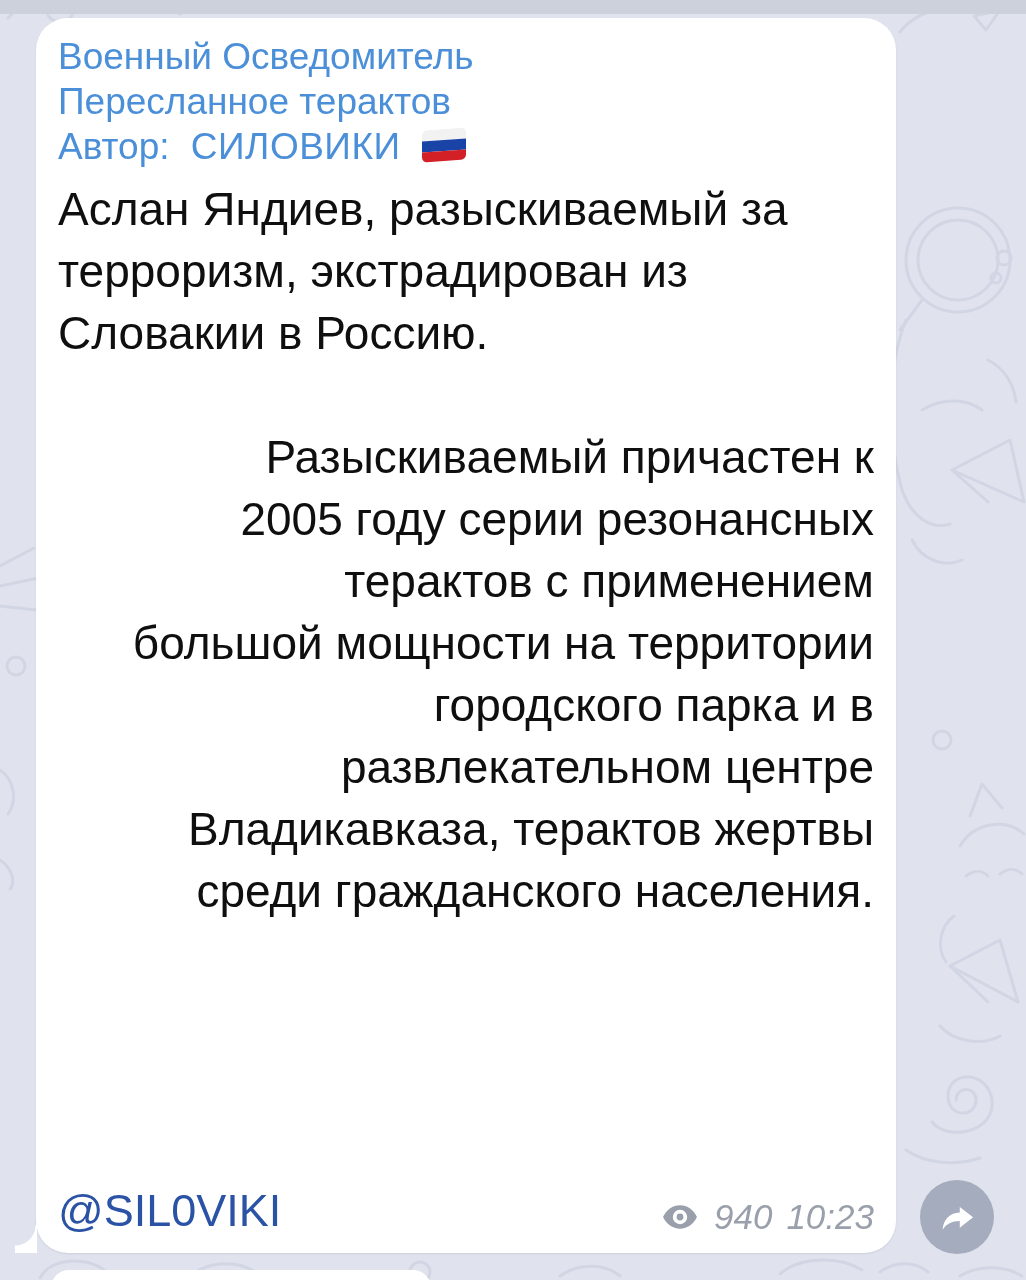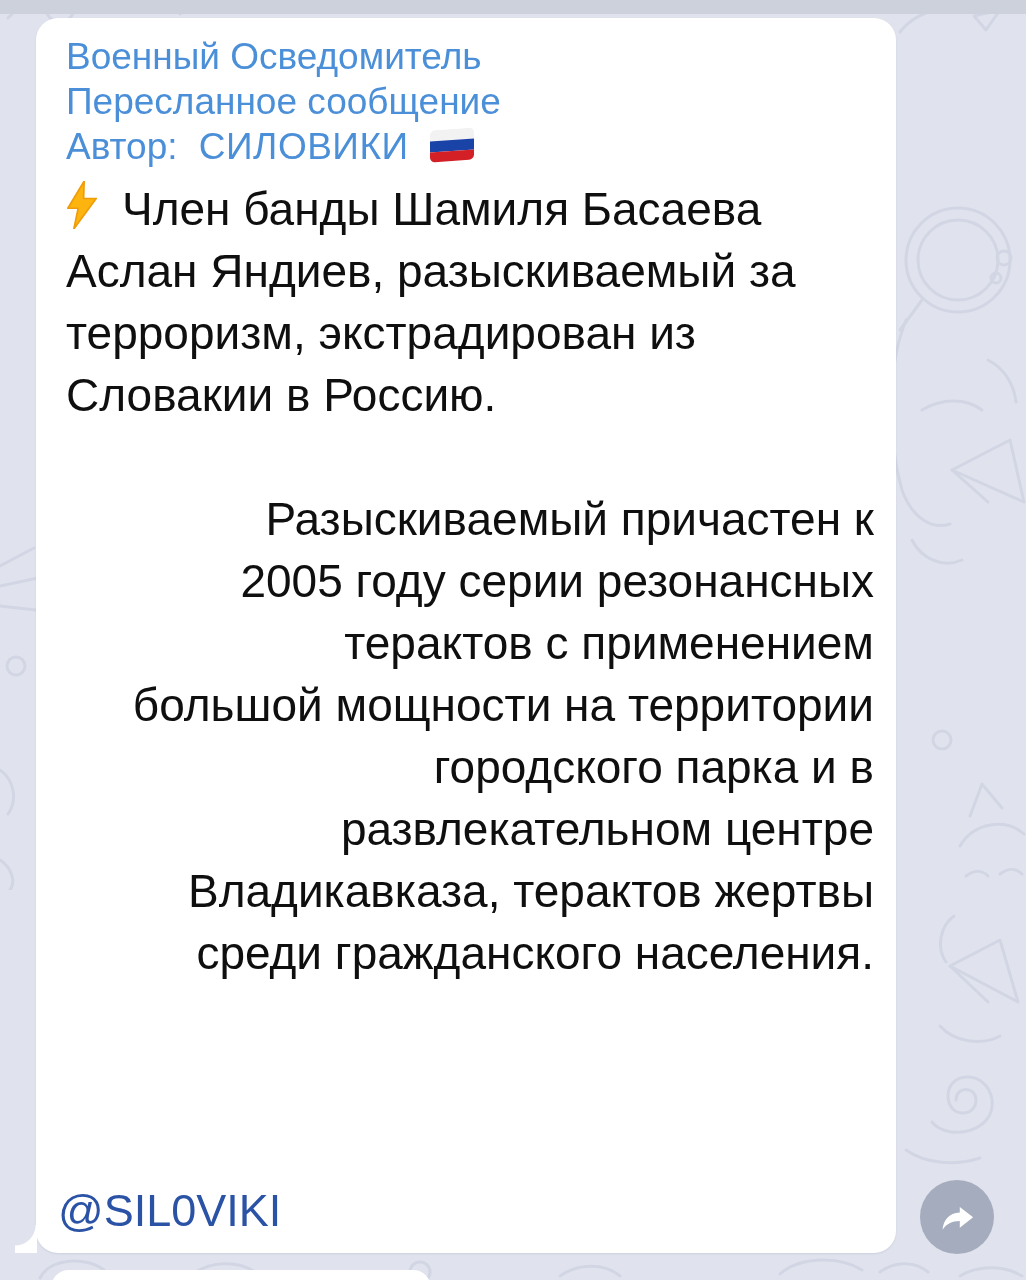--- a/index.html
+++ b/index.html
@@ -9,24 +9,24 @@
     background:#e0e3ed;position:relative;
   }
   .screen{position:absolute;inset:0;width:1026px;height:1280px;overflow:hidden;}
   .top-strip{position:absolute;left:0;top:0;width:1026px;height:14px;background:#cdd1dc;}
   .doodle{position:absolute;pointer-events:none;}
   .doodle path,.doodle circle,.doodle line,.doodle polyline{
     fill:none;stroke:#d2d6e4;stroke-width:3;stroke-linecap:round;stroke-linejoin:round;
   }
   .bubble{
     position:absolute;left:36px;top:18px;width:860px;height:1235px;
-    background:#ffffff;border-radius:22px;
+    background:#ffffff;border-radius:32px;
     box-shadow:0 1px 2px rgba(30,45,90,0.10);
     box-sizing:border-box;
-    padding:16px 22px 14px 30px;
+    padding:16px 22px 14px 22px;
   }
   .bubble-tail{
     position:absolute;left:-21px;bottom:0;width:22px;height:28px;
     background:radial-gradient(circle at 0 0, rgba(0,0,0,0) 20px, #ffffff 21px);
   }
   .fwd-header{font-size:37px;line-height:45px;color:var(--accent,#4a8fd8);}
   .fwd-header .row{white-space:nowrap;}
   .author-name{letter-spacing:0.5px;margin-left:11px;}
   .flag-icon{display:inline-block;vertical-align:-3px;margin-left:10px;transform:skewY(-4deg);}
   .msg{margin-top:9px;color:#0f0f0f;font-size:46px;line-height:62px;}
@@ -113,21 +113,21 @@
     <path d="M960 28 C 980 16 1006 18 1022 28"></path>
   </svg>
 
   <div class="top-strip"></div>
 
   <div class="bubble">
     <div class="bubble-tail"></div>
 
     <div class="fwd-header">
       <div class="row">Военный Осведомитель</div>
-      <div class="row">Пересланное сообщение</div>
+      <div class="row">Пересланное терактов</div>
       <div class="row">
         <span>Автор:</span>
         <span> </span>
         <span class="author-name">СИЛОВИКИ</span>
         <svg class="flag-icon" width="46" height="34" viewBox="0 0 46 34">
           <defs>
               <clipPath id="fc">
                 <rect x="1" y="1" width="44" height="32" rx="5"></rect>
               </clipPath>
             </defs>
@@ -135,25 +135,20 @@
             <rect x="1" y="1" width="44" height="11" fill="#f2f2f2"></rect>
             <rect x="1" y="12" width="44" height="11" fill="#1a43a8"></rect>
             <rect x="1" y="23" width="44" height="11" fill="#d32027"></rect>
           </g>
         </svg>
       </div>
     </div>
 
     <div class="msg">
       <div class="para">
-        <div class="first-line">
-          <svg class="bolt-icon" width="32" height="48" viewBox="0 0 28 44">
-            <path d="M16 0 L1 25 L10.5 25 L6.5 44 L27 16 L15.5 16 Z" fill="#fdb40e" stroke="#ef9c0a" stroke-width="1.5" stroke-linejoin="round"></path>
-          </svg><span>Член банды Шамиля Басаева</span>
-        </div>
         <div>
             <div class="tline">Аслан Яндиев, разыскиваемый за</div>
             <div class="tline">терроризм, экстрадирован из</div>
             <div class="tline">Словакии в Россию.</div>
           </div>
       </div>
       <div class="para">
         <div>
             <div class="tline">Разыскиваемый причастен к</div>
             <div class="tline">2005 году серии резонансных</div>
@@ -162,20 +157,31 @@
             <div class="tline">городского парка и в</div>
             <div class="tline">развлекательном центре</div>
             <div class="tline">Владикавказа, терактов жертвы</div>
             <div class="tline">среди гражданского населения.</div>
           </div>
       </div>
     </div>
 
     <div class="footer">
       <a class="handle">@SIL0VIKI</a>
+      <div class="meta">
+        <span class="eye">
+          <svg width="36" height="24" viewBox="0 0 34 22">
+            <path d="M17 0 C24 0 30 4.5 33 11 C30 17.5 24 22 17 22 C10 22 4 17.5 1 11 C4 4.5 10 0 17 0 Z" fill="#9aa0ab"></path>
+            <circle cx="17" cy="11" r="6.8" fill="#ffffff"></circle>
+            <circle cx="17" cy="11" r="3.2" fill="#9aa0ab"></circle>
+          </svg>
+        </span>
+        <span>940</span>
+        <span>10:23</span>
+      </div>
     </div>
   </div>
 
   <button class="share-btn">
     <svg width="40" height="40" viewBox="0 0 36 36">
       <path d="M20.5 9 L32.5 18.3 L20.5 27.6 L20.5 21.6 C13.2 21.6 8.6 24.2 5 29.4 C5.8 20.8 10.6 14.6 20.5 14.0 Z" fill="#ffffff"></path>
     </svg>
   </button>
 
   <div class="next-bubble"></div>

